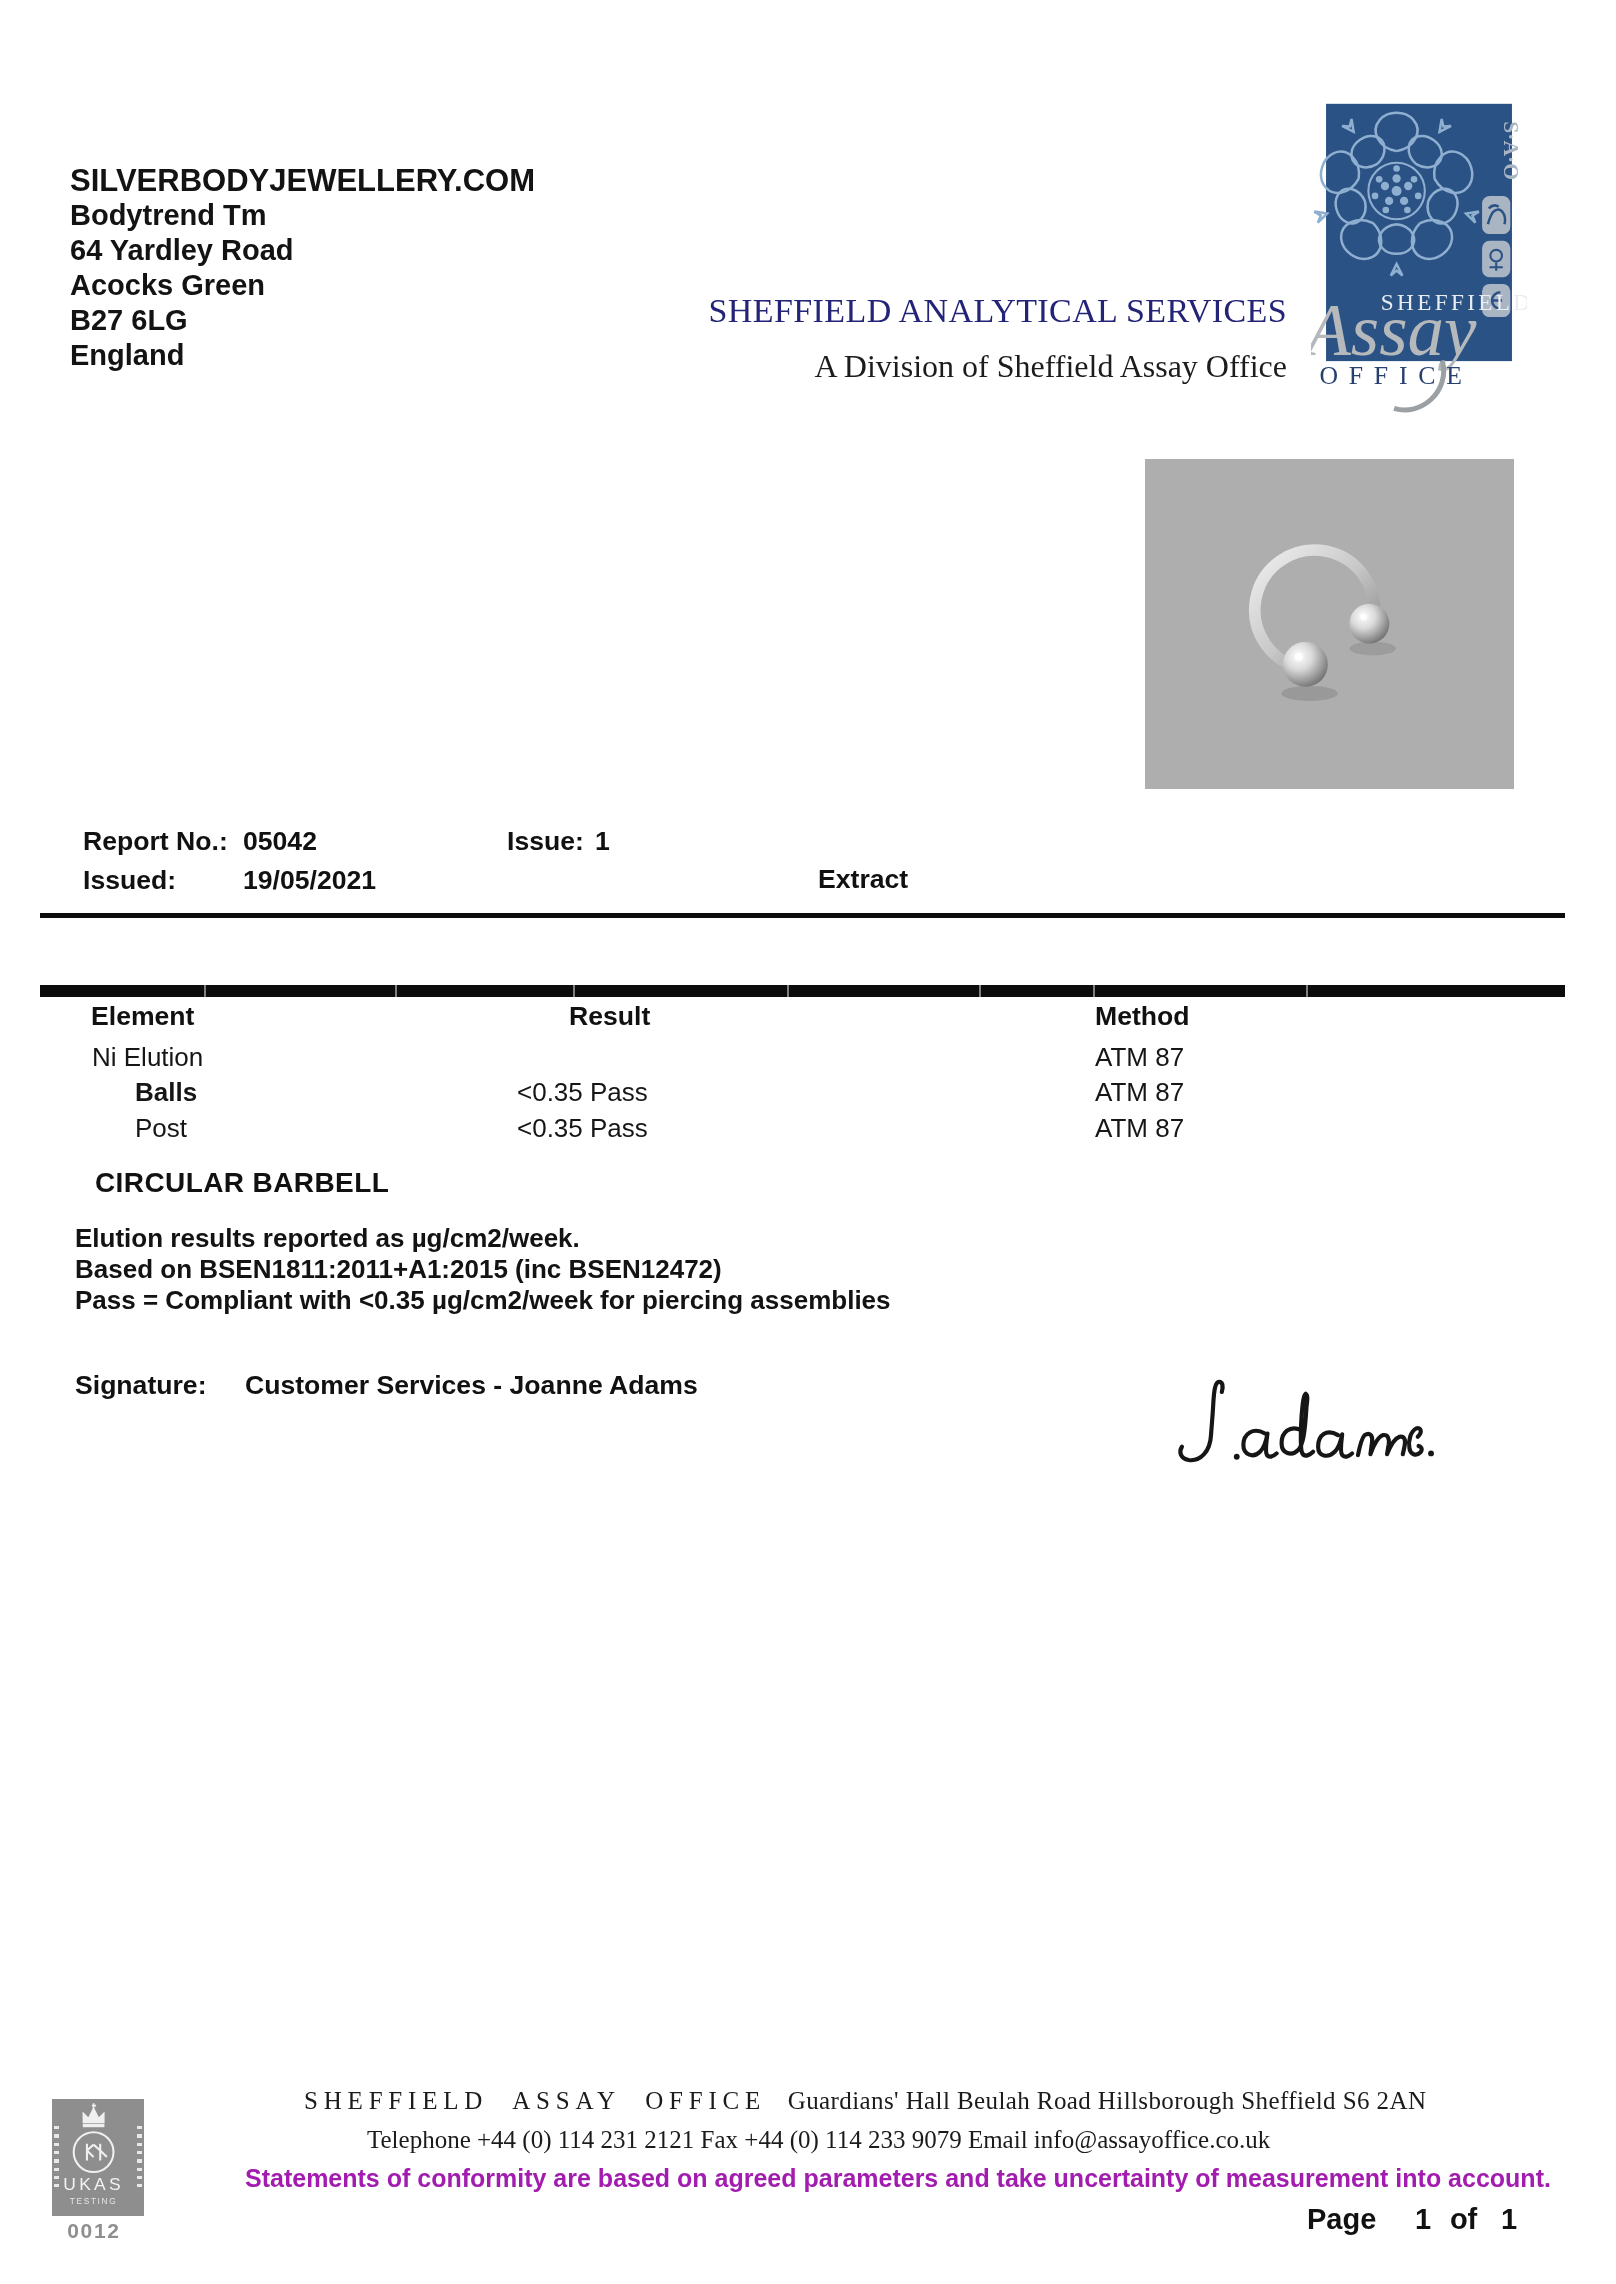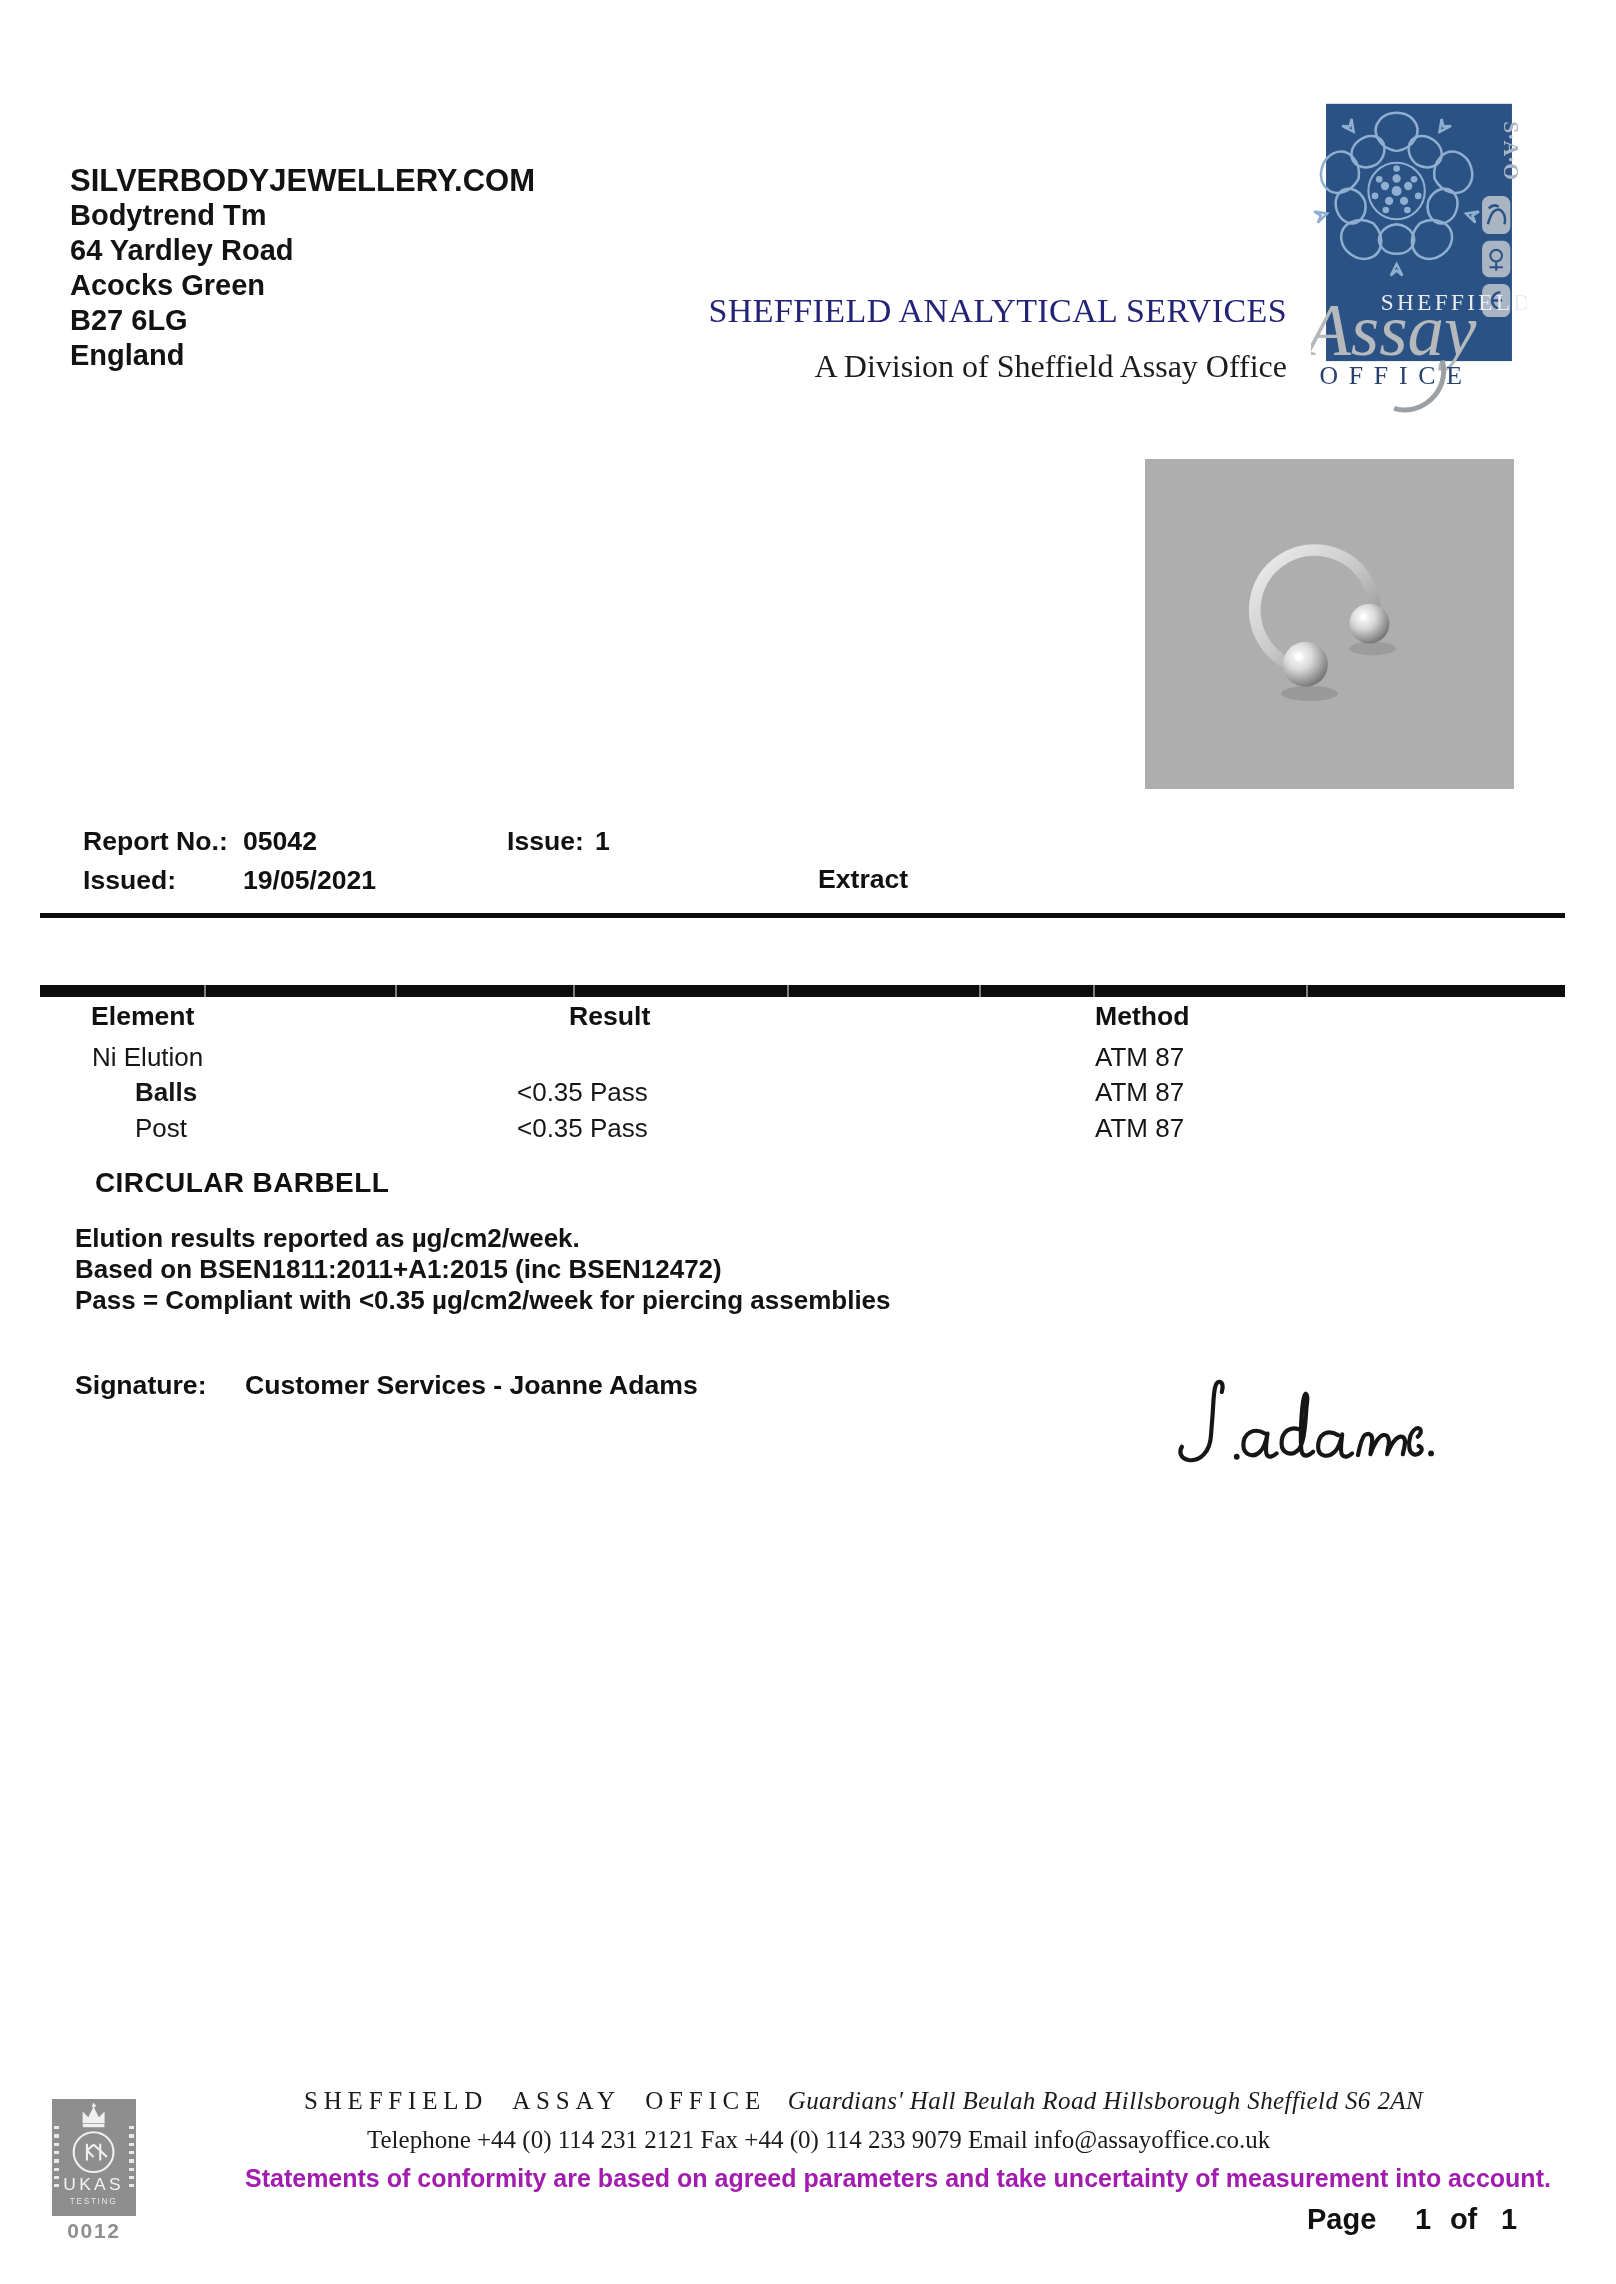--- a/index.html
+++ b/index.html
@@ -36,26 +36,26 @@
   .product-name{font-weight:bold;font-size:28px;letter-spacing:0.4px;}
 
   .note{font-weight:bold;font-size:26px;color:#131313;white-space:nowrap;}
 
   .sig-label{font-weight:bold;font-size:26.6px;}
   .sig-name{font-weight:bold;font-size:26.6px;}
 
   
   .foot-serif{font-family:"Liberation Serif", serif;font-size:25px;color:#1b1b1b;white-space:nowrap;}
   .office-spaced{letter-spacing:5.8px;word-spacing:13.3px;}
-  .foot-addr{letter-spacing:0.4px;margin-left:21.6px;font-style:italic;}
+  .foot-addr{letter-spacing:0.4px;margin-left:21.6px;}
   .foot-bold{font-weight:bold;font-size:25px;color:#a21caf;white-space:nowrap;}
   .pageline span{font-weight:bold;font-size:29px;}
 
   
-  .ukas{left:52px;top:2099px;width:84px;height:117px;background:#8e8e8e;}
+  .ukas{left:52px;top:2099px;width:92px;height:117px;background:#8e8e8e;}
   .ukas .ticks{position:absolute;top:26.6px;width:5.8px;height:63px;
     background:repeating-linear-gradient(to bottom,#e8e8e8 0 3.3px,transparent 3.3px 8.3px);}
   .ukas-num{left:52px;top:2219px;width:84px;text-align:center;color:#8f8f8f;font-weight:bold;font-size:21px;letter-spacing:1.7px;}
 
   .photo{left:1145px;top:459px;width:369px;height:330px;background:#aeaeae;}
 </style>
 </head>
 <body>
 
 <div id="page">

